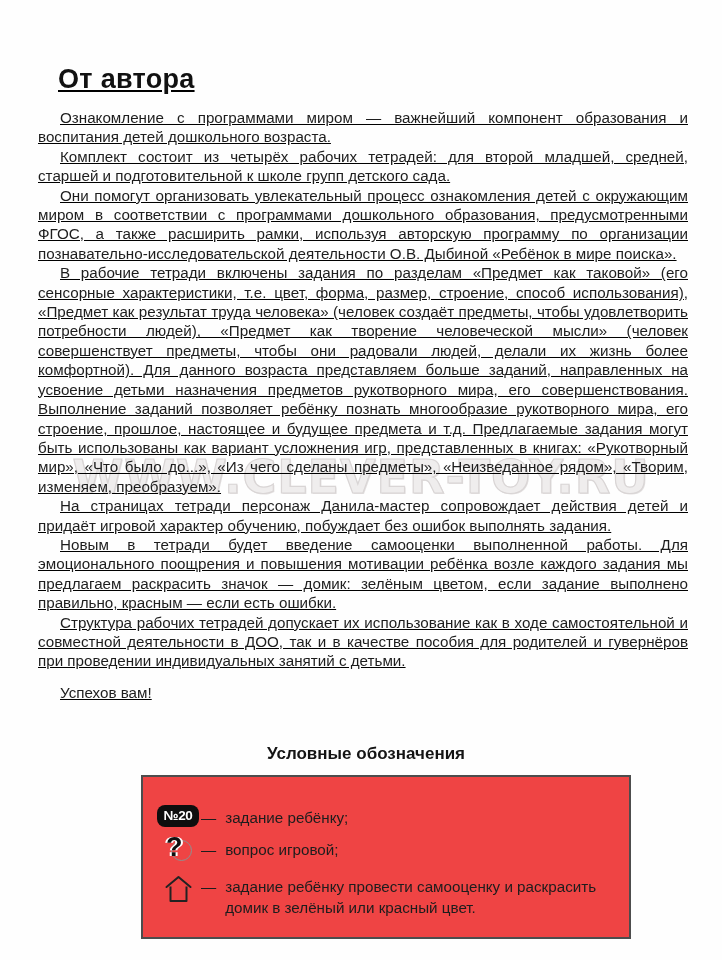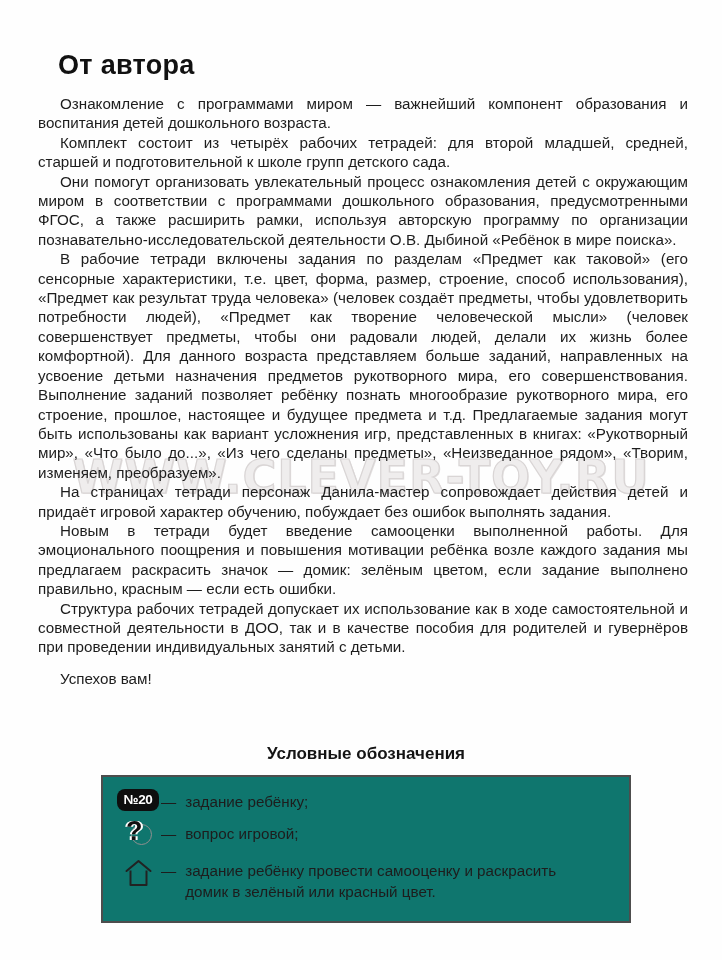--- a/index.html
+++ b/index.html
@@ -5,23 +5,24 @@
   html, body { margin: 0; padding: 0; }
   body {
     width: 722px; height: 960px;
     background: #fefefe;
     font-family: "Liberation Sans", sans-serif;
     position: relative;
     overflow: hidden;
   }
   .page {
     position: absolute; inset: 0;
-    padding: 50px 34px 0 38px;
+    padding: 64px 34px 0 38px;
     box-sizing: border-box;
     z-index: 1;
+    text-decoration: underline;
   }
   .page-title {
     font-size: 27px;
     font-weight: bold;
     color: #111;
     margin: 0 0 13px 20px;
     letter-spacing: 0.3px;
   }
   .body-text p {
     margin: 0;
@@ -58,23 +59,24 @@
   .legend-heading {
     text-align: center;
     font-size: 17px;
     font-weight: bold;
     color: #141414;
     margin: 0 0 11px 0;
   }
   .legend-box {
     border: 2px solid #4d4d4d;
     box-sizing: border-box;
-    padding: 12px 14px 10px 12px;
+    padding: 28px 14px 10px 12px;
     min-height: 129px;
-    background: #0f766e;
+    background: #ef4444;
+    margin-left: 40px;
   }
   .legend-row {
     display: flex;
     align-items: flex-start;
     margin-bottom: 9px;
   }
   .legend-icon-cell {
     width: 46px;
     flex-shrink: 0;
     display: flex;

